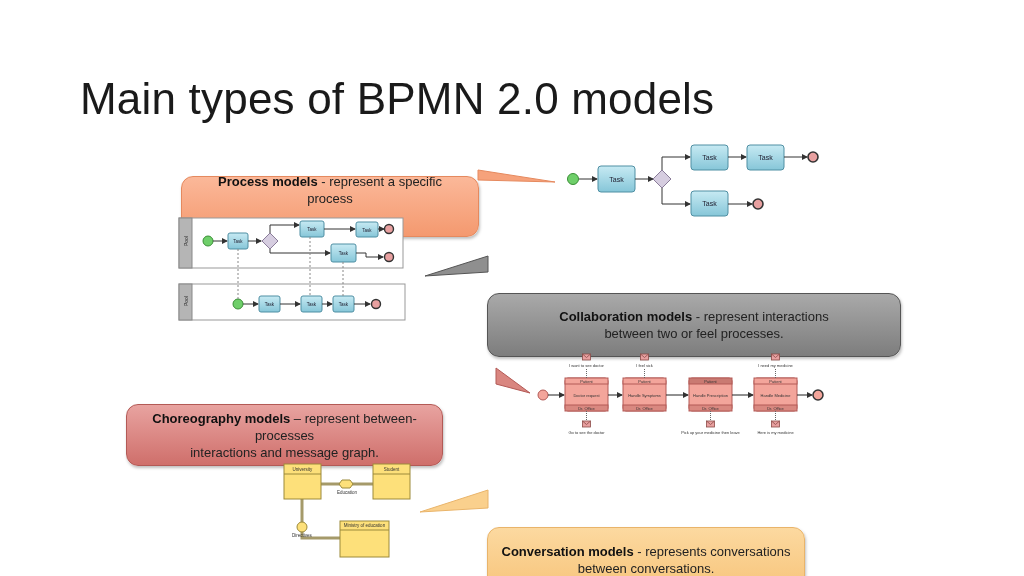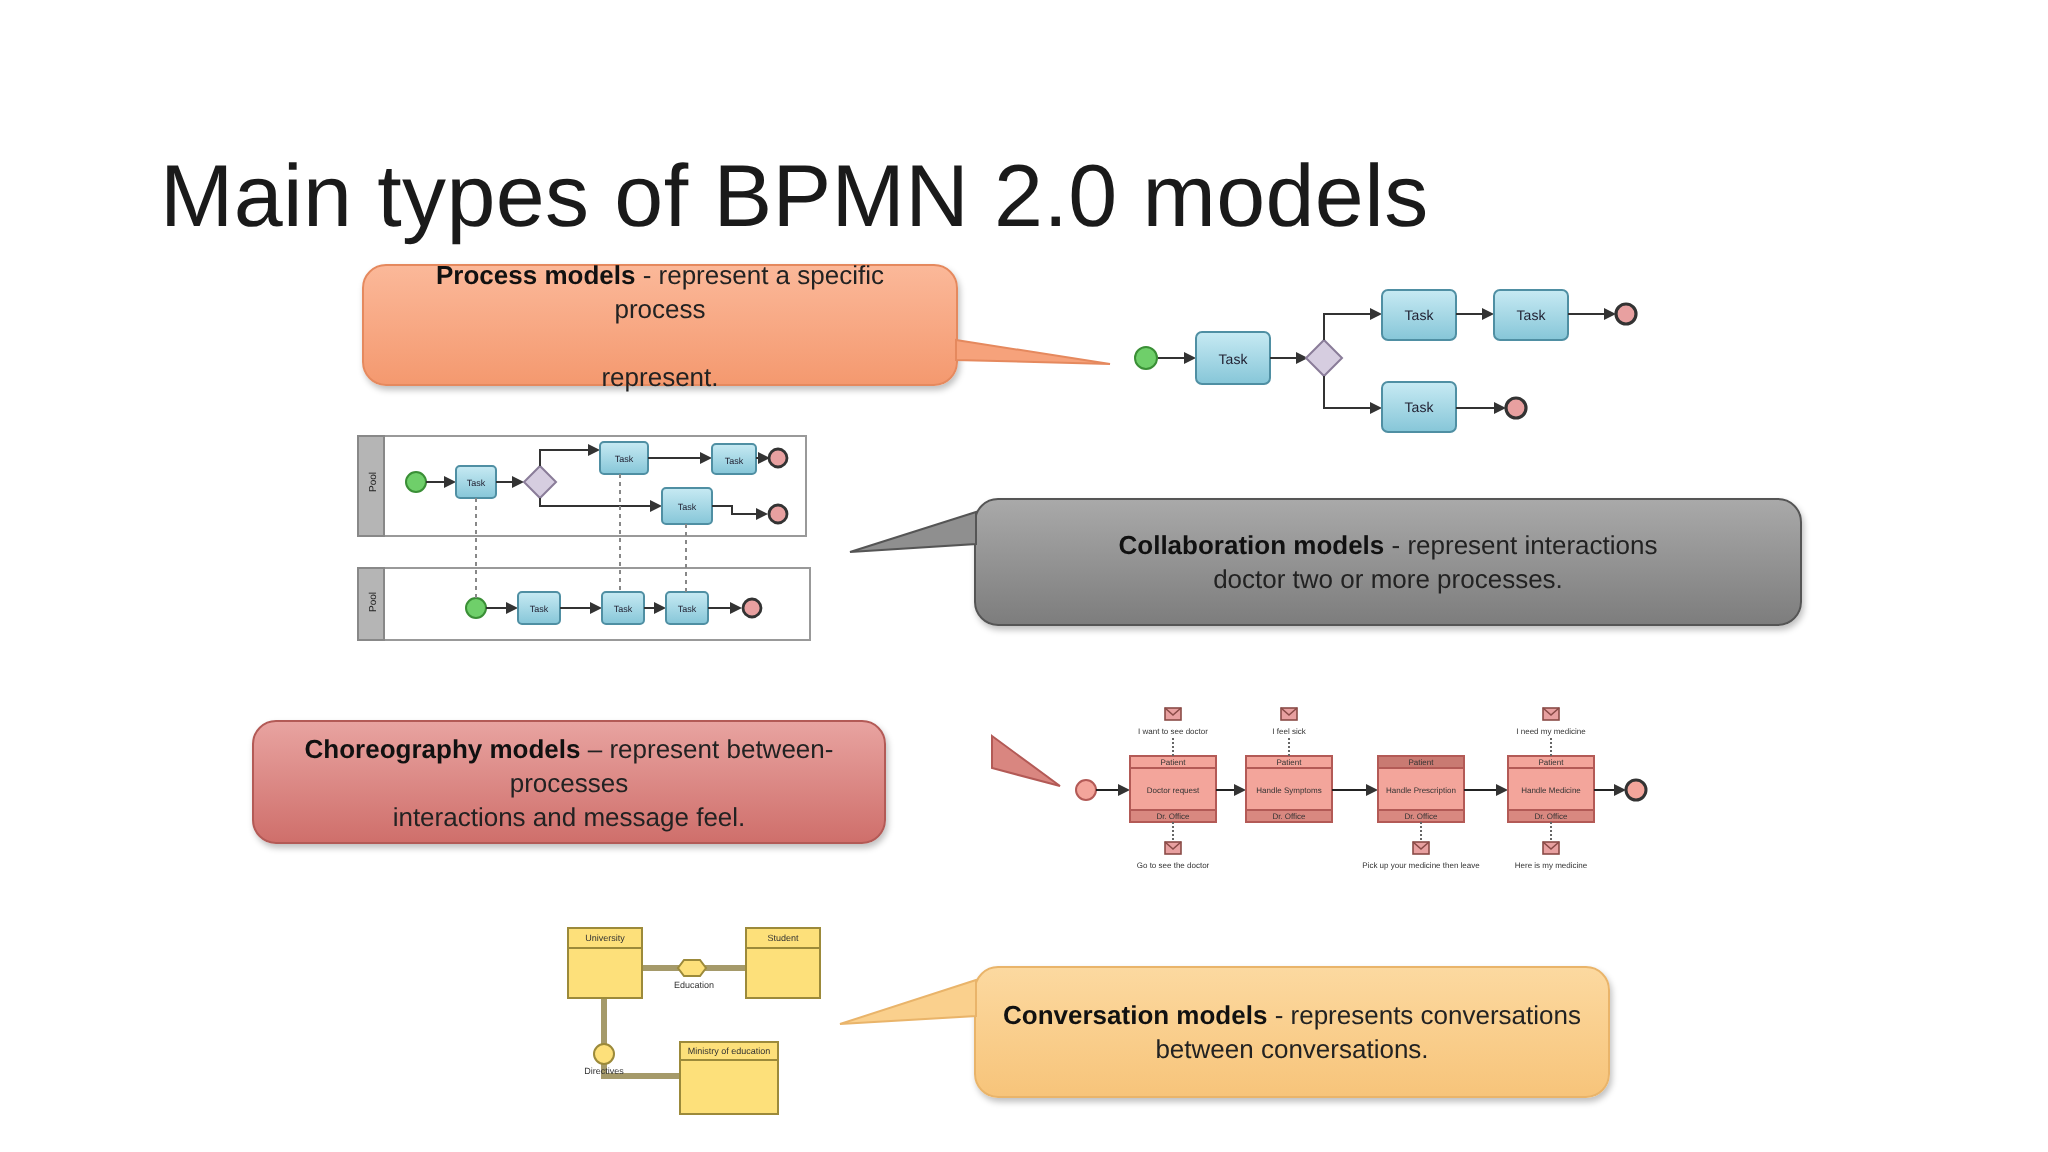--- a/index.html
+++ b/index.html
@@ -2,21 +2,21 @@
 <html><head>
 <meta charset="utf-8">
 <style>
   html, body { margin: 0; padding: 0; }
   body { width: 1024px; height: 576px; background: #ffffff; position: relative; overflow: hidden;
          font-family: "Liberation Sans", sans-serif; }
   .title { position: absolute; left: 80px; top: 58px; font-size: 44px; color: #1a1a1a;
            font-family: "Liberation Sans", sans-serif; letter-spacing: 0.2px; margin-top: 16px; }
   .callout { position: absolute; border-radius: 12px; text-align: center; font-size: 13px;
              line-height: 17px; color: #222; display: flex; align-items: center; justify-content: center;
-             box-sizing: border-box; padding: 0 12px; box-shadow: 1px 2px 3px rgba(0,0,0,0.25); }
+             box-sizing: border-box; padding: 0 12px; box-shadow: 1px 2px 3px rgba(0,0,0,0.25); margin-top: 44px; }
   .callout b { font-weight: bold; color: #111; }
   .c-process { left: 181px; top: 132px; width: 298px; height: 61px;
                background: linear-gradient(#fbb899, #f4996f); border: 1px solid #e5895e; }
   .c-collab { left: 487px; top: 249px; width: 414px; height: 64px;
               background: linear-gradient(#a9a9a9, #7d7d7d); border: 1px solid #555; }
   .c-choreo { left: 126px; top: 360px; width: 317px; height: 62px;
               background: linear-gradient(#e8a3a0, #cf6f6b); border: 1px solid #b35a56; }
   .c-conv { left: 487px; top: 483px; width: 318px; height: 66px;
             background: linear-gradient(#fcd9a0, #f7c47a); border: 1px solid #e9b46a; }
   svg.diag { position: absolute; left: 0; top: 0; }
@@ -30,27 +30,27 @@
 <div class="callout c-process">
   <div>
     <b>Process models</b><span> - represent a specific process</span><br>
     <br>
     <span>represent.</span>
   </div>
 </div>
 <div class="callout c-collab">
   <div>
     <b>Collaboration models</b><span> - represent interactions</span><br>
-    <span>doctor two or more processes.</span>
+    <span>between two or feel processes.</span>
   </div>
 </div>
 <div class="callout c-choreo">
   <div>
     <b>Choreography models</b><span> – represent between-processes</span><br>
-    <span>interactions and message feel.</span>
+    <span>interactions and message graph.</span>
   </div>
 </div>
 <div class="callout c-conv">
   <div>
     <b>Conversation models</b><span> - represents conversations</span><br>
     <span>between conversations.</span>
   </div>
 </div>
 
 <svg class="diag" width="1024" height="576" viewBox="0 0 1024 576">

